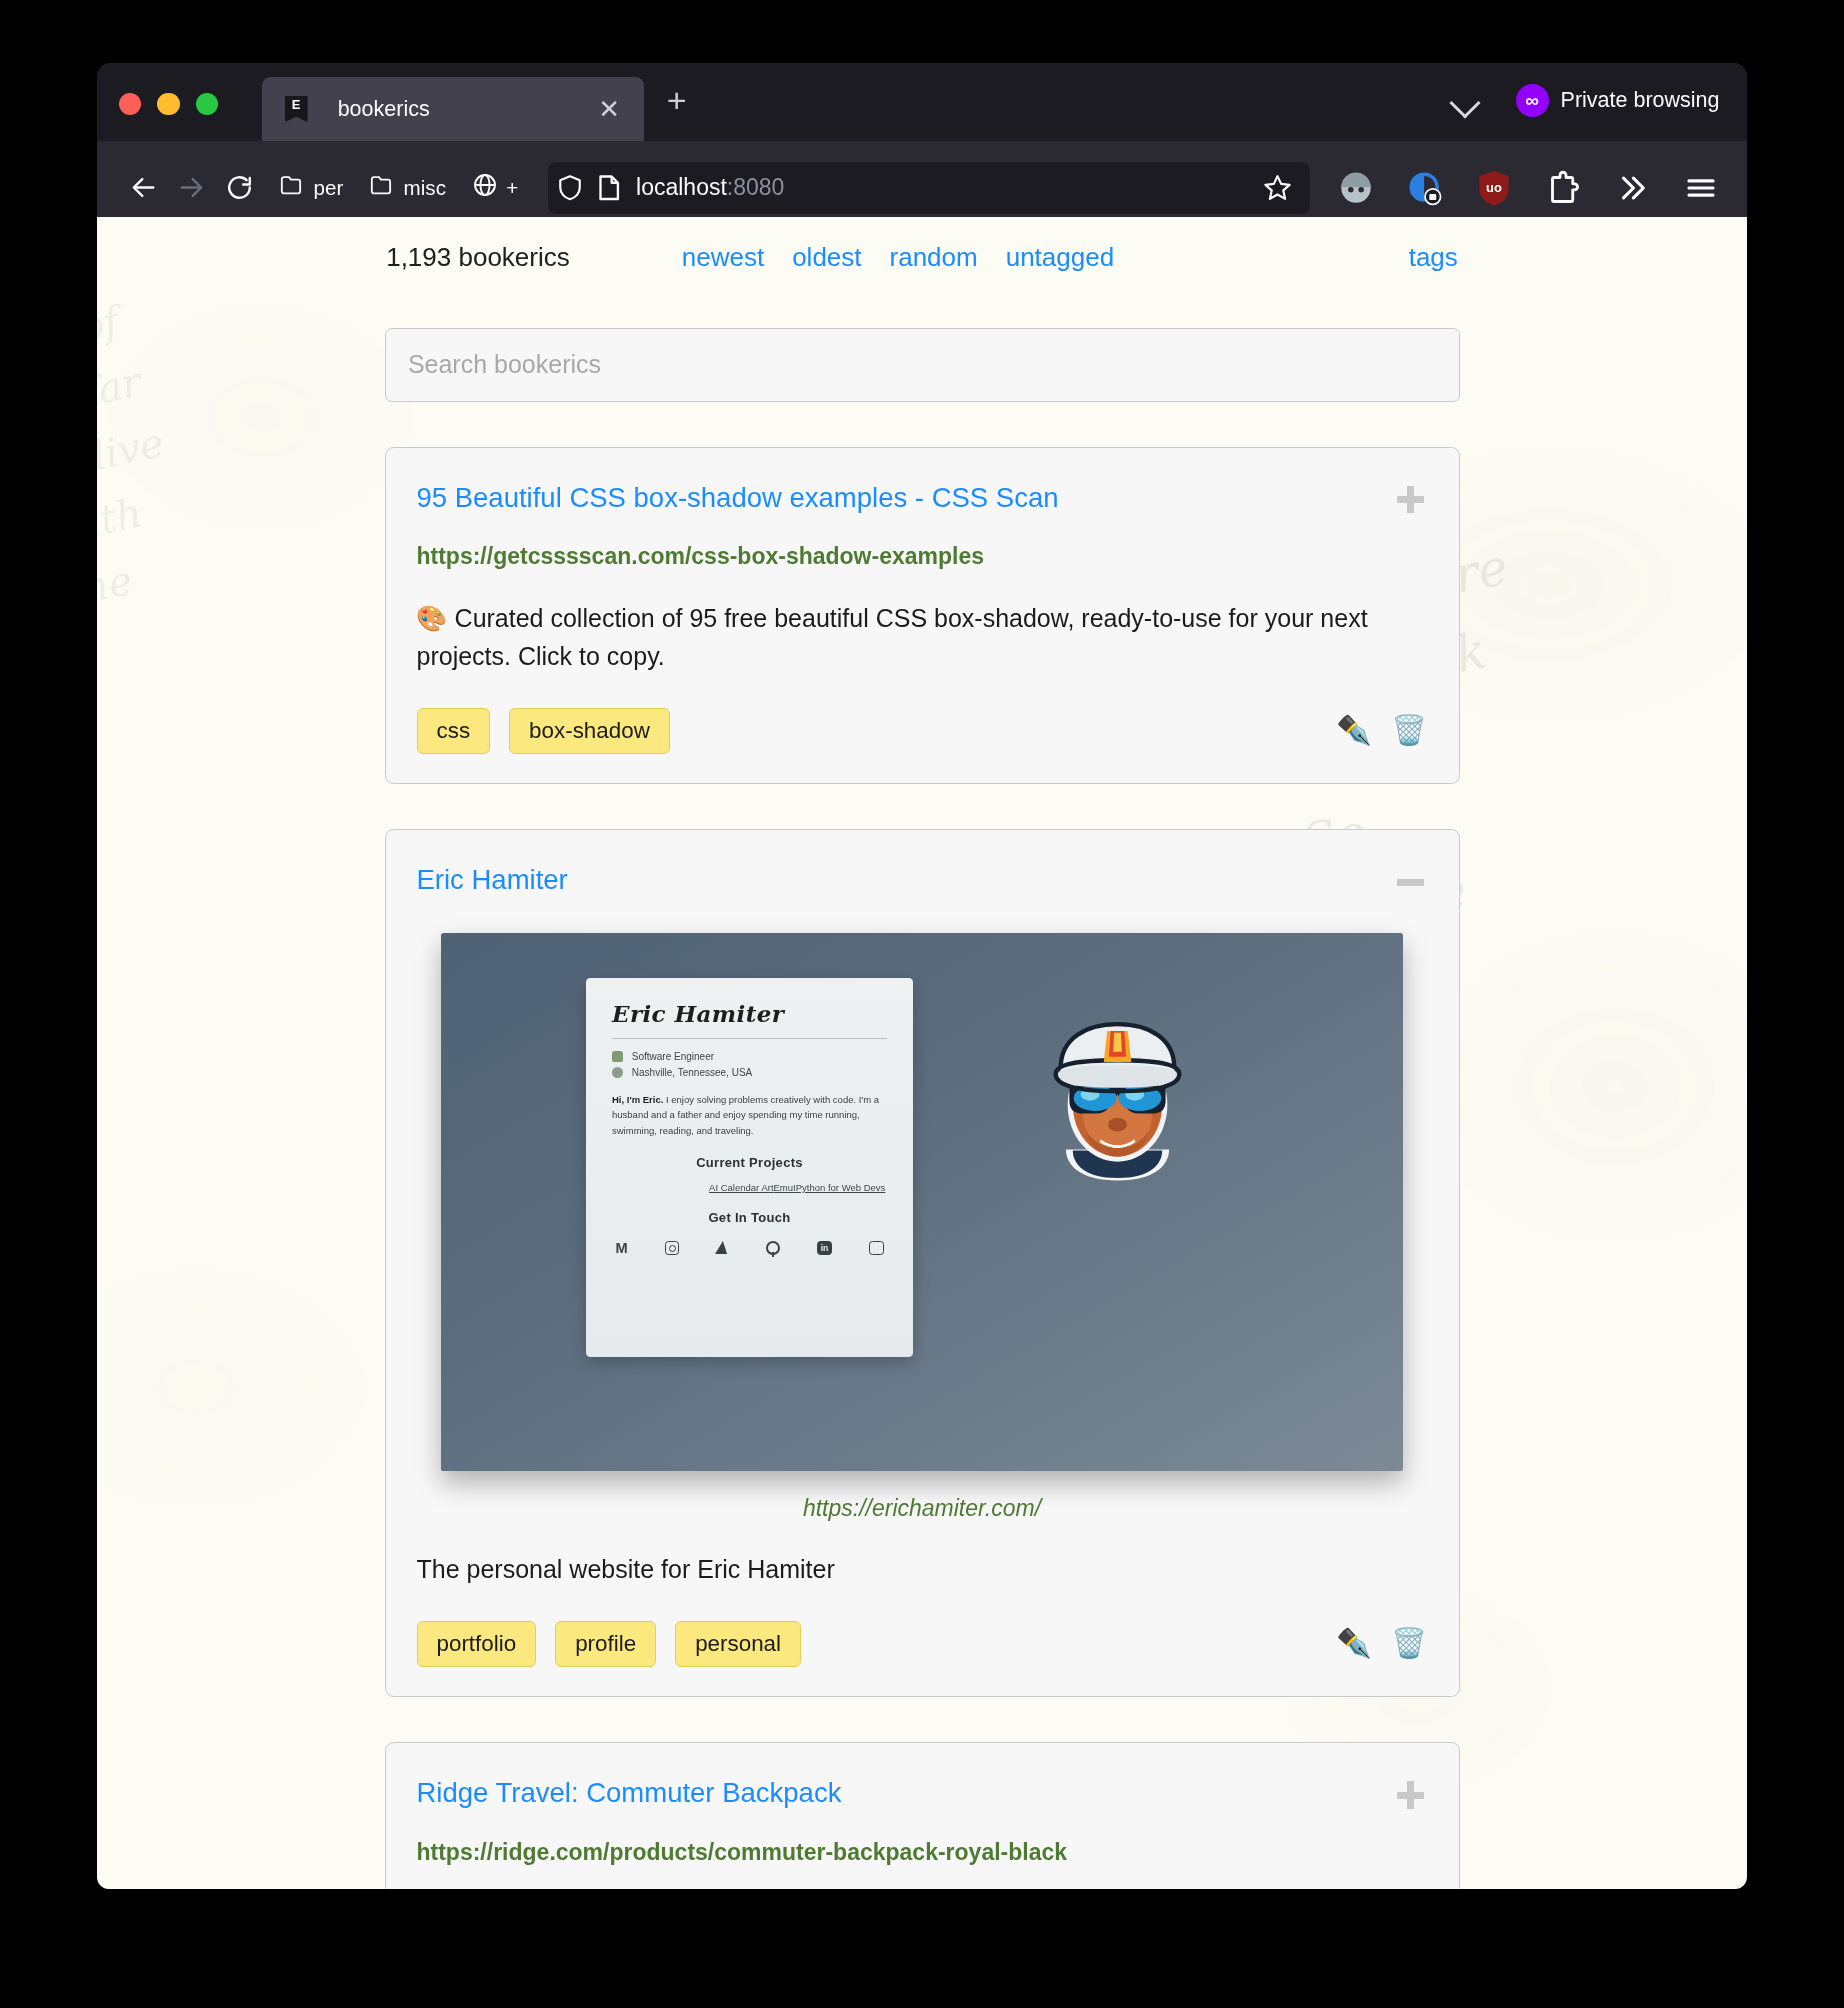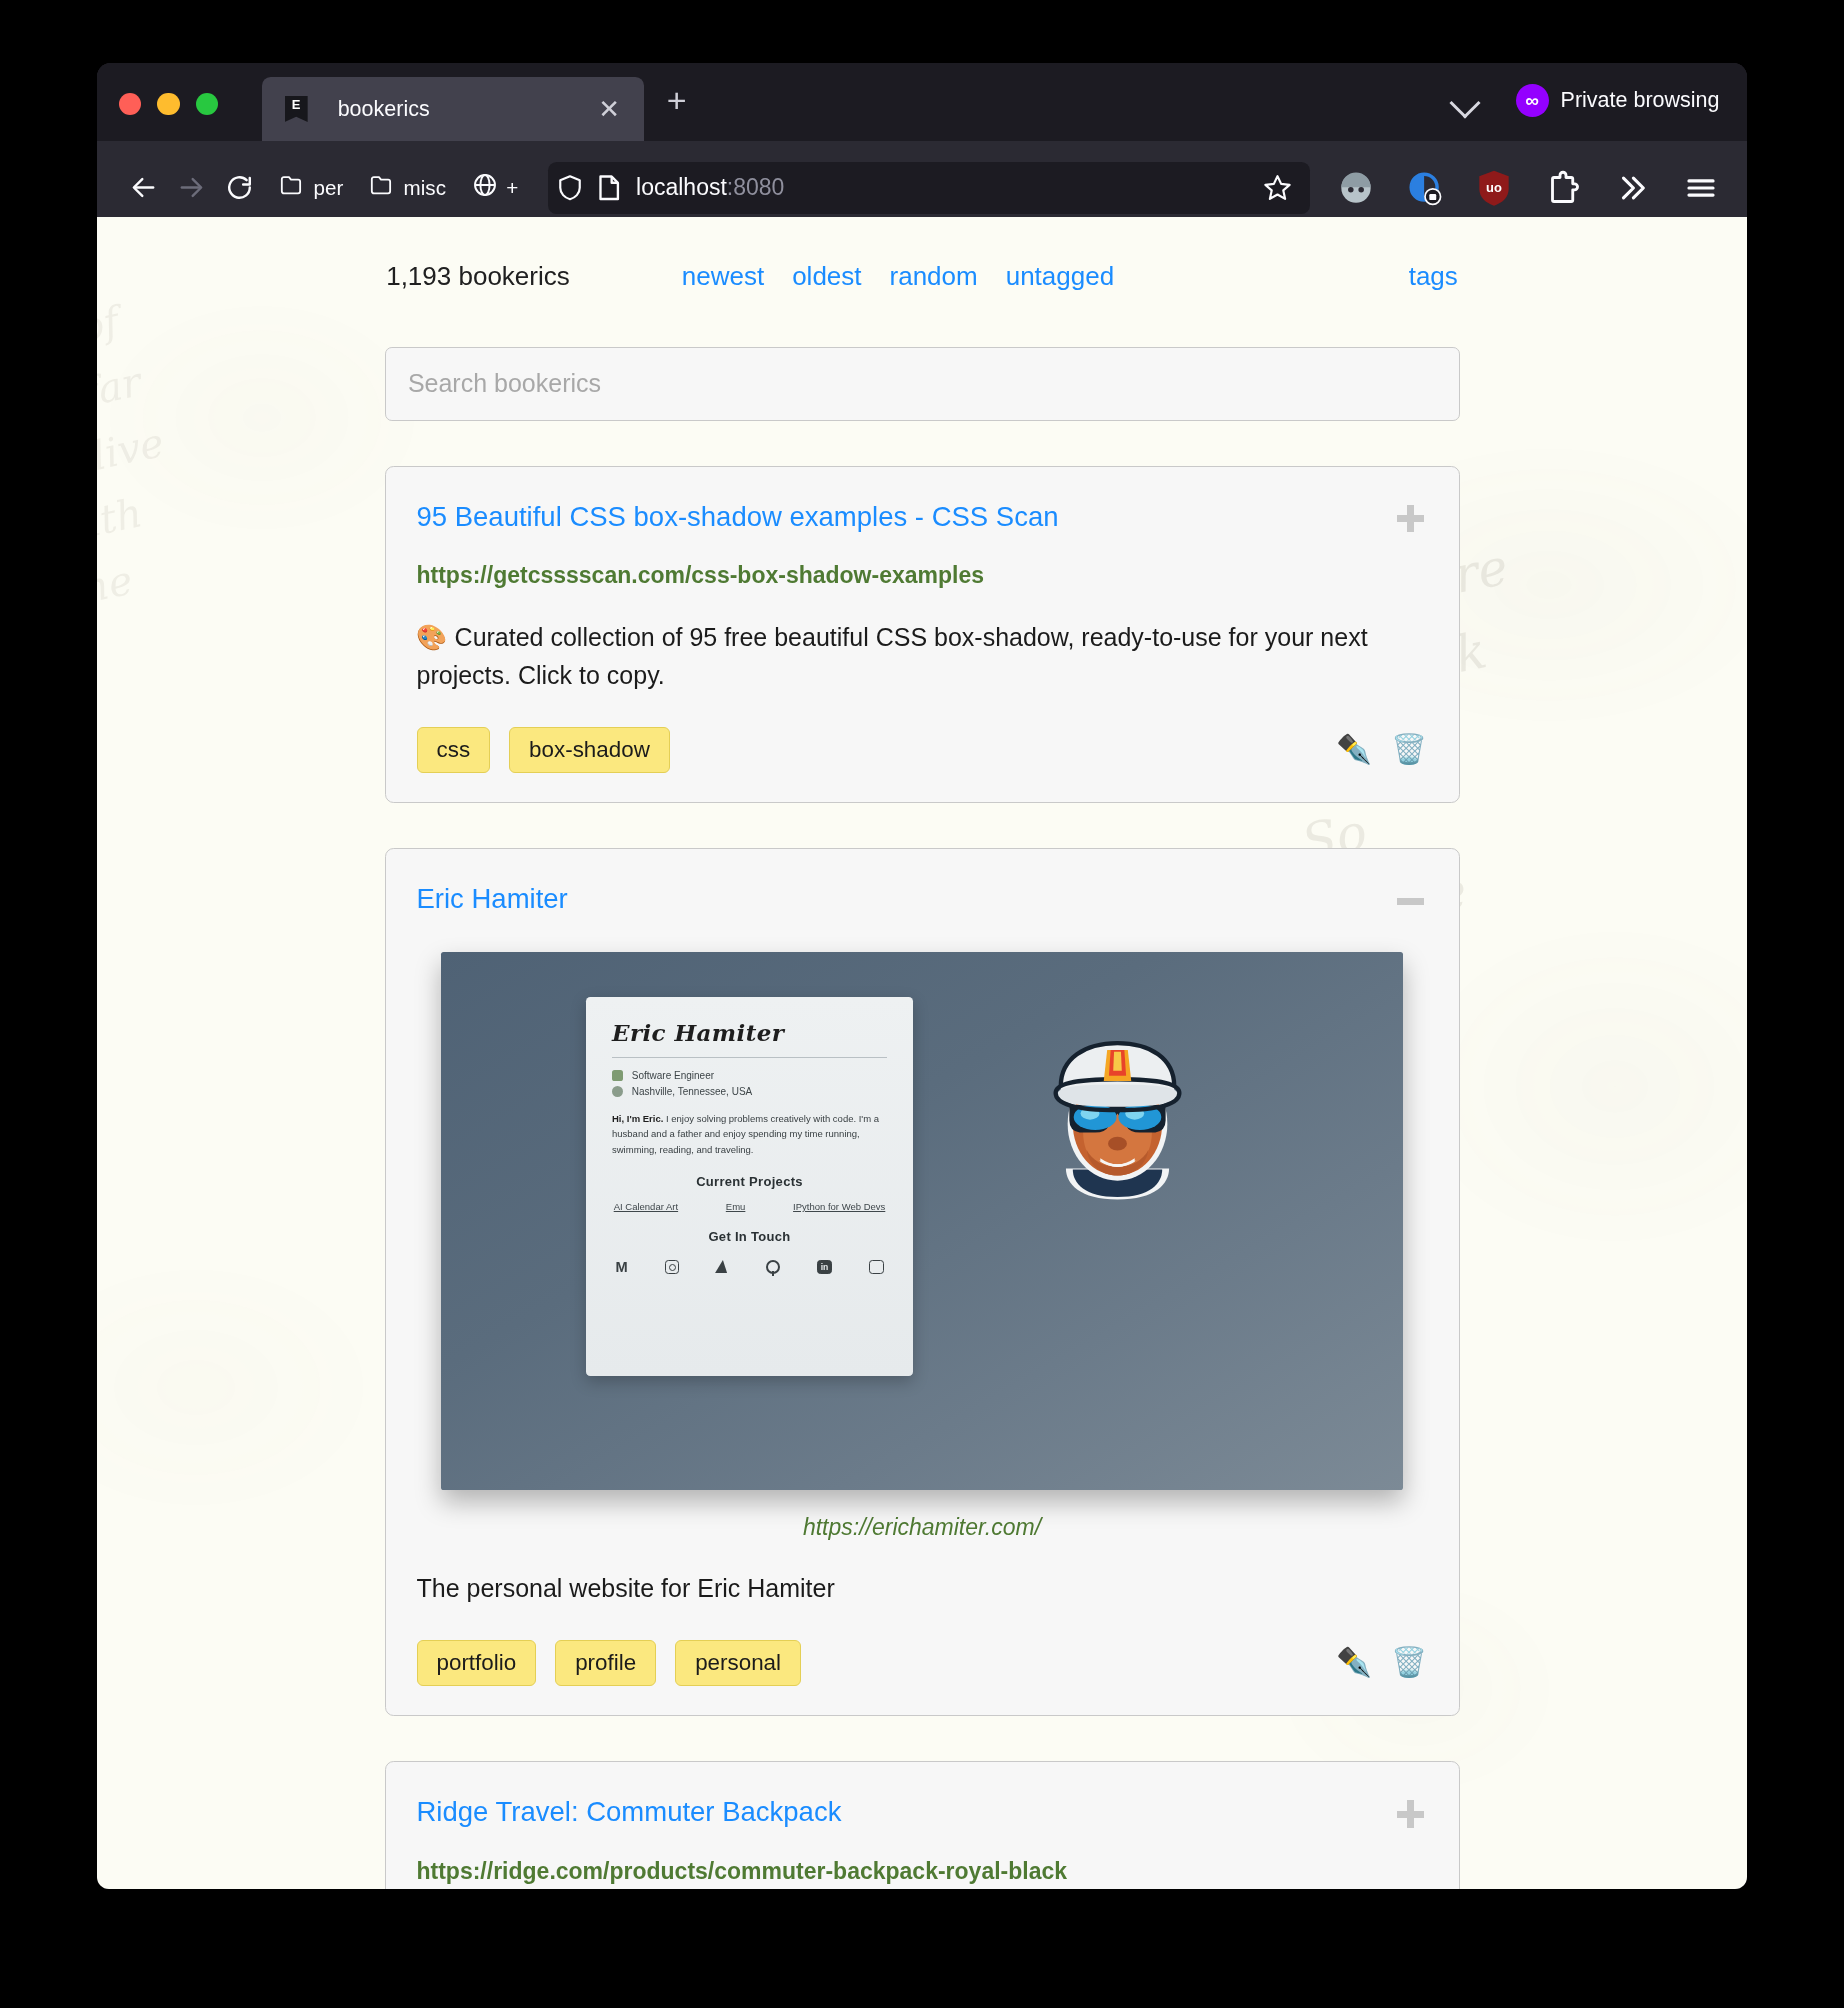--- a/index.html
+++ b/index.html
@@ -220,22 +220,22 @@
     line-height: 1.6;
     transform: rotate(-12deg);
     pointer-events: none;
     user-select: none;
     white-space: pre-wrap;
   }
 
   #page-content {
     position: relative;
     width: 1075px;
-    margin: 8px auto;
-    padding-top: 36px;
+    margin: 0 auto;
+    padding-top: 25px;
     z-index: 2;
   }
 
   
   #page-header {
     display: flex;
     align-items: baseline;
     padding: 0 1.7px;
     height: 65px;
   }
@@ -408,21 +408,21 @@
     line-height: 1.62;
     text-align: left;
     margin-top: 13.8px;
   }
   .pv-bio b { color: #1e1e1e; }
   .pv-section {
     font-size: 13px; font-weight: bold;
     color: #2a3134; margin-top: 17px; letter-spacing: 0.3px;
   }
   .pv-projects {
-    display: flex; justify-content: space-between;
+    display: flex; justify-content: flex-end;
     margin-top: 12px; padding: 0 1.7px;
   }
   .pv-projects span {
     font-size: 9.5px; color: #3f474b;
     text-decoration: underline; white-space: nowrap;
   }
   .pv-social {
     display: flex; justify-content: space-between;
     margin-top: 15.5px; padding: 0 3.4px;
     align-items: center;

